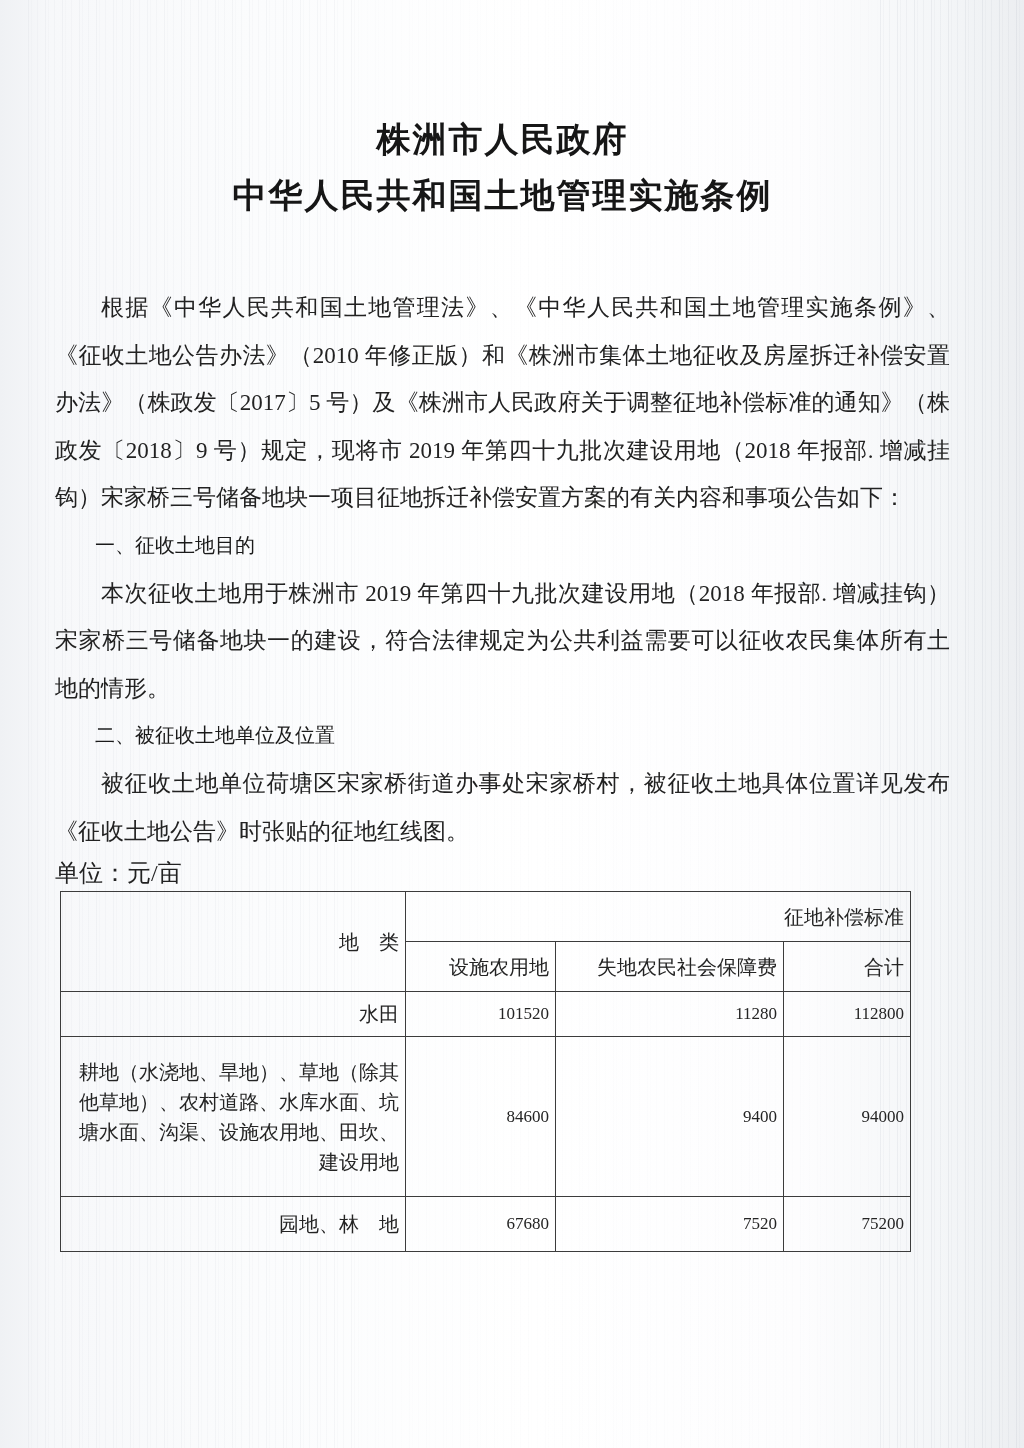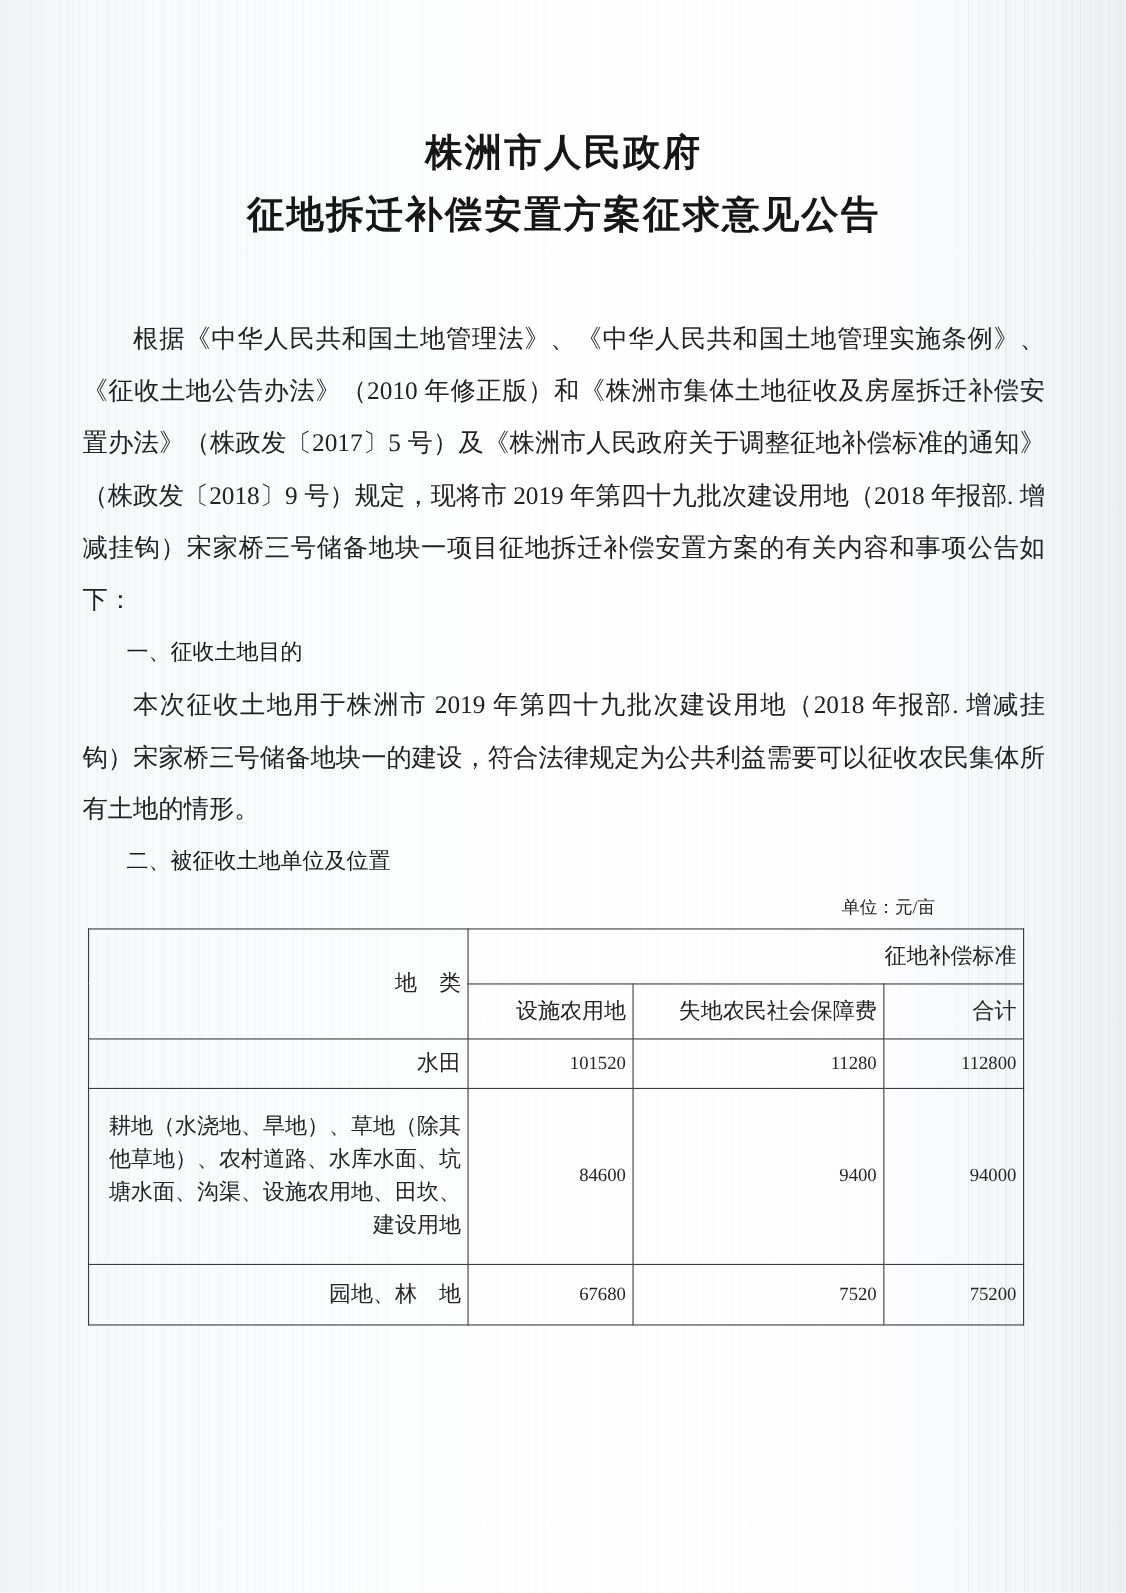--- a/index.html
+++ b/index.html
@@ -31,21 +31,21 @@
       rgba(110, 120, 140, 0.07) 9px, rgba(110, 120, 140, 0.07) 10px,
       transparent 10px, transparent 17px);
   }
   .streaks.left  { left: 28px;  width: 330px; opacity: 0.55; }
   .streaks.mid   { left: 358px; width: 522px; opacity: 0.18; }
   .streaks.right { left: 880px; width: 144px; opacity: 0.85; }
 
   .inner {
     position: relative;
     z-index: 1;
-    padding: 112px 74px 0 75px;
+    padding: 112px 74px 0 55px;
   }
 
   .title {
     margin: 0;
     text-align: center;
     font-size: 34px;
     font-weight: bold;
     line-height: 56px;
     letter-spacing: 2px;
     color: #161616;
@@ -68,23 +68,22 @@
     font-size: 20px;
     font-weight: normal;
     text-indent: 2em;
     line-height: 47.6px;
     color: #1a1a1a;
   }
 
   .unit-row {
     height: 36px;
     line-height: 36px;
-    text-align: right;
     padding-right: 100px;
-    font-size: 16px;
+    font-size: 24px;
   }
 
   table.comp-table {
     border-collapse: collapse;
     margin-left: 5px;
     width: 850px;
     table-layout: fixed;
     font-size: 20px;
     color: #242424;
   }
@@ -112,31 +111,32 @@
 
 <div class="page">
   <div class="streaks left"></div>
   <div class="streaks mid"></div>
   <div class="streaks right"></div>
 
   <div class="inner">
 
     <h1 class="title">
       <span class="title-line">株洲市人民政府</span>
-      <span class="title-line">征地拆迁补偿安置方案征求意见公告</span>
+      <span class="title-line">中华人民共和国土地管理实施条例</span>
     </h1>
 
     <div class="content">
 
       <p class="para">根据《中华人民共和国土地管理法》、《中华人民共和国土地管理实施条例》、《征收土地公告办法》（2010 年修正版）和《株洲市集体土地征收及房屋拆迁补偿安置办法》（株政发〔2017〕5 号）及《株洲市人民政府关于调整征地补偿标准的通知》（株政发〔2018〕9 号）规定，现将市 2019 年第四十九批次建设用地（2018 年报部. 增减挂钩）宋家桥三号储备地块一项目征地拆迁补偿安置方案的有关内容和事项公告如下：</p>
 
       <h2 class="sec-heading">一、征收土地目的</h2>
       <p class="para">本次征收土地用于株洲市 2019 年第四十九批次建设用地（2018 年报部. 增减挂钩）宋家桥三号储备地块一的建设，符合法律规定为公共利益需要可以征收农民集体所有土地的情形。</p>
 
       <h2 class="sec-heading">二、被征收土地单位及位置</h2>
+      <p class="para">被征收土地单位荷塘区宋家桥街道办事处宋家桥村，被征收土地具体位置详见发布《征收土地公告》时张贴的征地红线图。</p>
 
 
       <div class="unit-row">
         <span>单位：元/亩</span>
       </div>
 
       <table class="comp-table">
         <colgroup>
           <col style="width:345px">
           <col style="width:150px">

